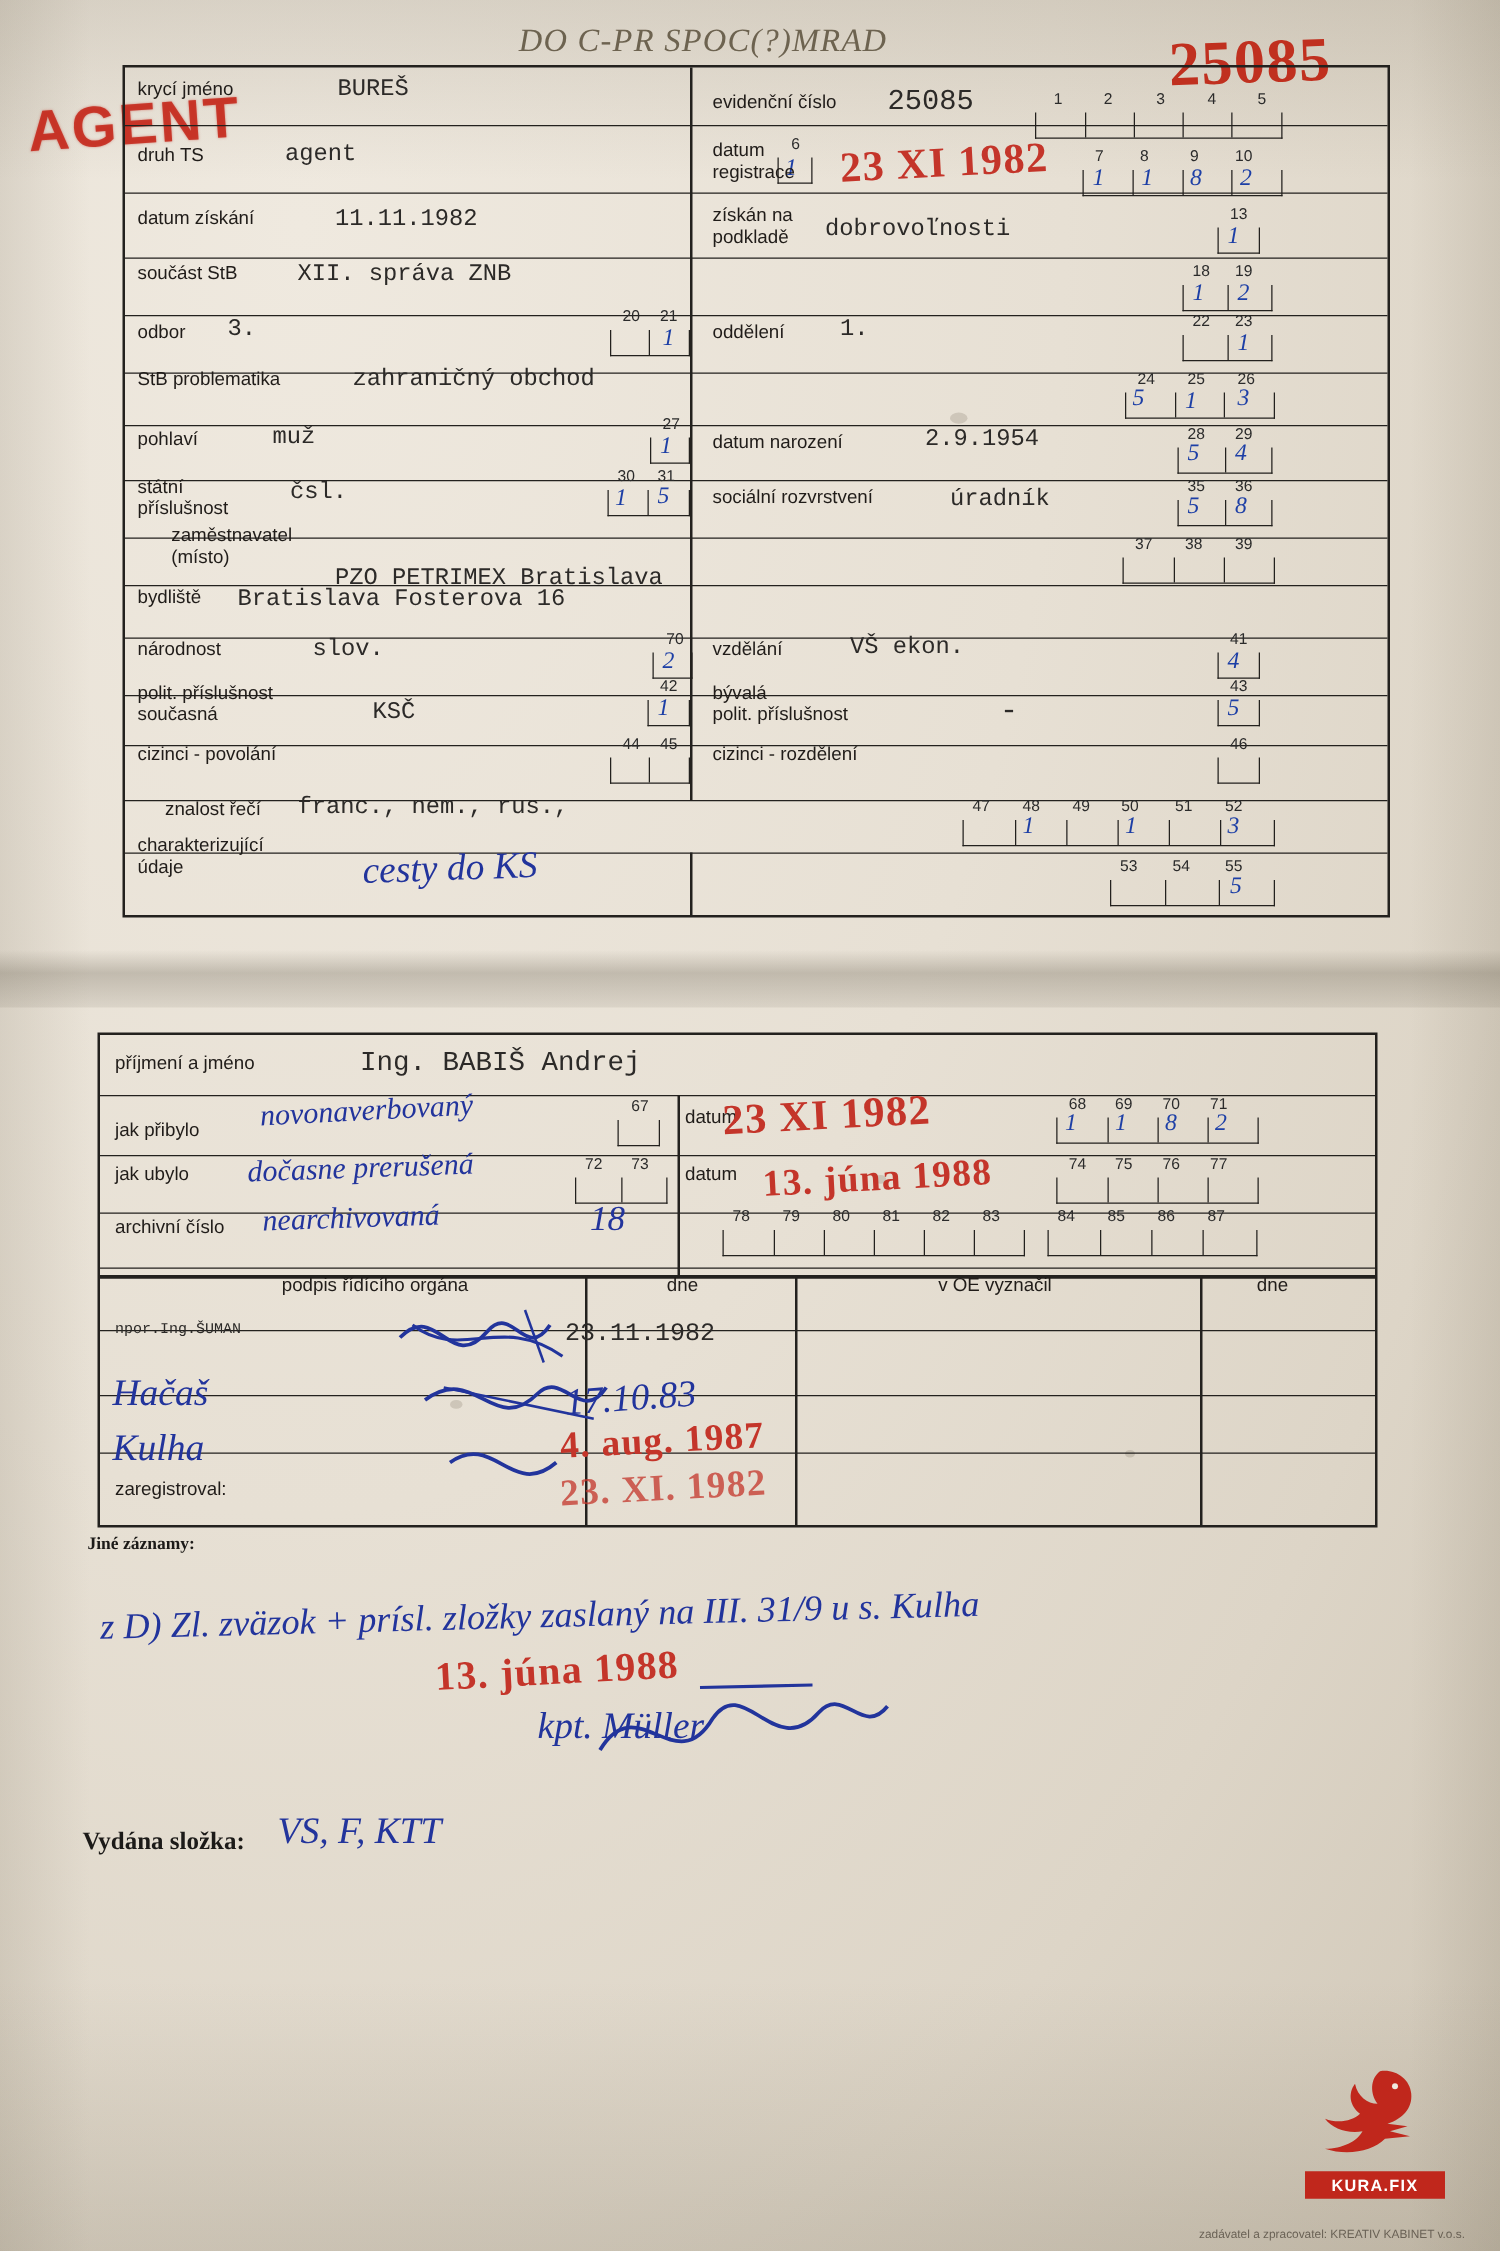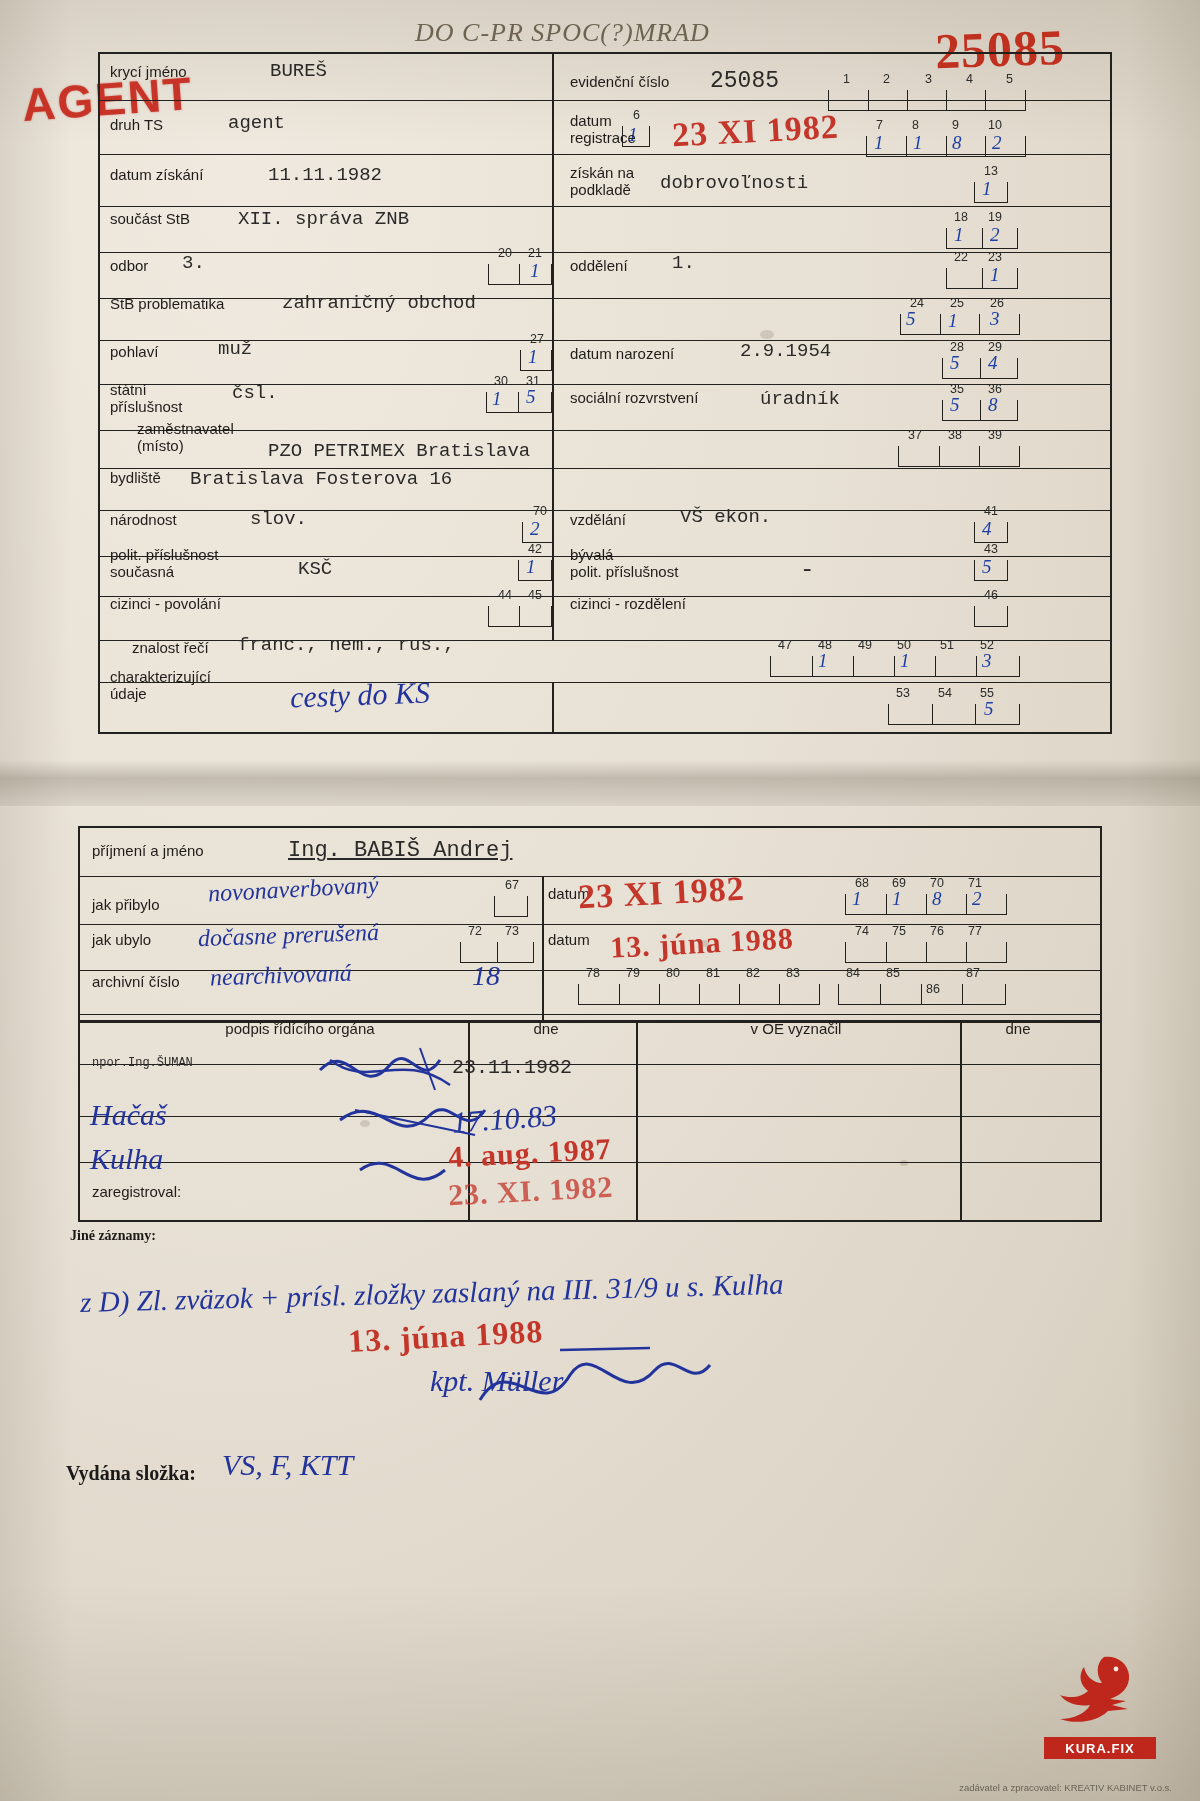--- a/index.html
+++ b/index.html
@@ -158,21 +158,21 @@
 <div class="cell-val" style="left:232px;top:382px;">čsl.</div>
 <div class="small-num" style="left:494px;top:374px;">30</div>
 <div class="small-num" style="left:526px;top:374px;">31</div>
 <div class="codebox" style="left:486px;top:392px;width:64px;">
     <i style="left:31px;"></i>
   </div>
 <div class="codeval" style="left:492px;top:388px;">1</div>
 <div class="codeval" style="left:526px;top:386px;">5</div>
 
 <div class="cell-label" style="left:110px;top:420px;line-height:1.15;margin-left:27px;">zaměstnavatel<br>(místo)</div>
-<div class="cell-val" style="left:268px;top:440px;">PZO PETRIMEX Bratislava</div>
+<div class="cell-val" style="left:268px;top:451px;">PZO PETRIMEX Bratislava</div>
 
 <div class="cell-label" style="left:110px;top:470px;">bydliště</div>
 <div class="cell-val" style="left:190px;top:468px;">Bratislava Fosterova 16</div>
 
 <div class="cell-label" style="left:110px;top:512px;">národnost</div>
 <div class="cell-val" style="left:250px;top:508px;">slov.</div>
 <div class="small-num" style="left:533px;top:504px;">70</div>
 <div class="codebox" style="left:522px;top:522px;width:30px;"></div>
 <div class="codeval" style="left:530px;top:518px;">2</div>
 
@@ -338,21 +338,21 @@
   <div class="row" style="top:236px;"></div>
   <div class="row" style="top:288px;"></div>
   <div class="row" style="top:334px;"></div>
   <div class="vline" style="left:462px;top:48px;height:144px;"></div>
   <div class="vline" style="left:388px;top:192px;height:200px;"></div>
   <div class="vline" style="left:556px;top:192px;height:200px;"></div>
   <div class="vline" style="left:880px;top:192px;height:200px;"></div>
 </div>
 
 <div class="cell-label" style="left:92px;top:843px;">příjmení a jméno</div>
-<div class="cell-val" style="left:288px;top:838px;font-size:22px;text-decoration:underline;">Ing. BABIŠ Andrej</div>
+<div class="cell-val" style="left:288px;top:838px;font-size:22px;">Ing. BABIŠ Andrej</div>
 
 <div class="cell-label" style="left:92px;top:886px;margin-top:11px;">jak přibylo</div>
 <div class="bluehand" style="left:208px;top:876px;transform:rotate(-3deg);font-size:24px;">novonaverbovaný</div>
 <div class="small-num" style="left:505px;top:878px;">67</div>
 <div class="codebox" style="left:494px;top:896px;width:32px;"></div>
 <div class="cell-label" style="left:548px;top:886px;">datum</div>
 <div class="reddate" style="left:578px;top:874px;font-size:34px;">23 XI 1982</div>
 <div class="small-num" style="left:855px;top:876px;">68</div>
 <div class="small-num" style="left:892px;top:876px;">69</div>
 <div class="small-num" style="left:930px;top:876px;">70</div>
@@ -390,21 +390,21 @@
 <div class="bluehand" style="left:210px;top:962px;transform:rotate(-2deg);font-size:24px;">nearchivovaná</div>
 <div class="bluehand" style="left:472px;top:960px;font-size:28px;">18</div>
 <div class="small-num" style="left:586px;top:966px;">78</div>
 <div class="small-num" style="left:626px;top:966px;">79</div>
 <div class="small-num" style="left:666px;top:966px;text-align:right;">80</div>
 <div class="small-num" style="left:706px;top:966px;">81</div>
 <div class="small-num" style="left:746px;top:966px;">82</div>
 <div class="small-num" style="left:786px;top:966px;">83</div>
 <div class="small-num" style="left:846px;top:966px;">84</div>
 <div class="small-num" style="left:886px;top:966px;">85</div>
-<div class="small-num" style="left:926px;top:966px;margin-top:16px;">86</div>
+<div class="small-num" style="left:926px;top:966px;">86</div>
 <div class="small-num" style="left:966px;top:966px;">87</div>
 <div class="codebox" style="left:578px;top:984px;width:240px;">
     <i style="left:40px;"></i>
     <i style="left:80px;"></i>
     <i style="left:120px;"></i>
     <i style="left:160px;"></i>
     <i style="left:200px;"></i>
   </div>
 <div class="codebox" style="left:838px;top:984px;width:166px;">
     <i style="left:41px;"></i>

